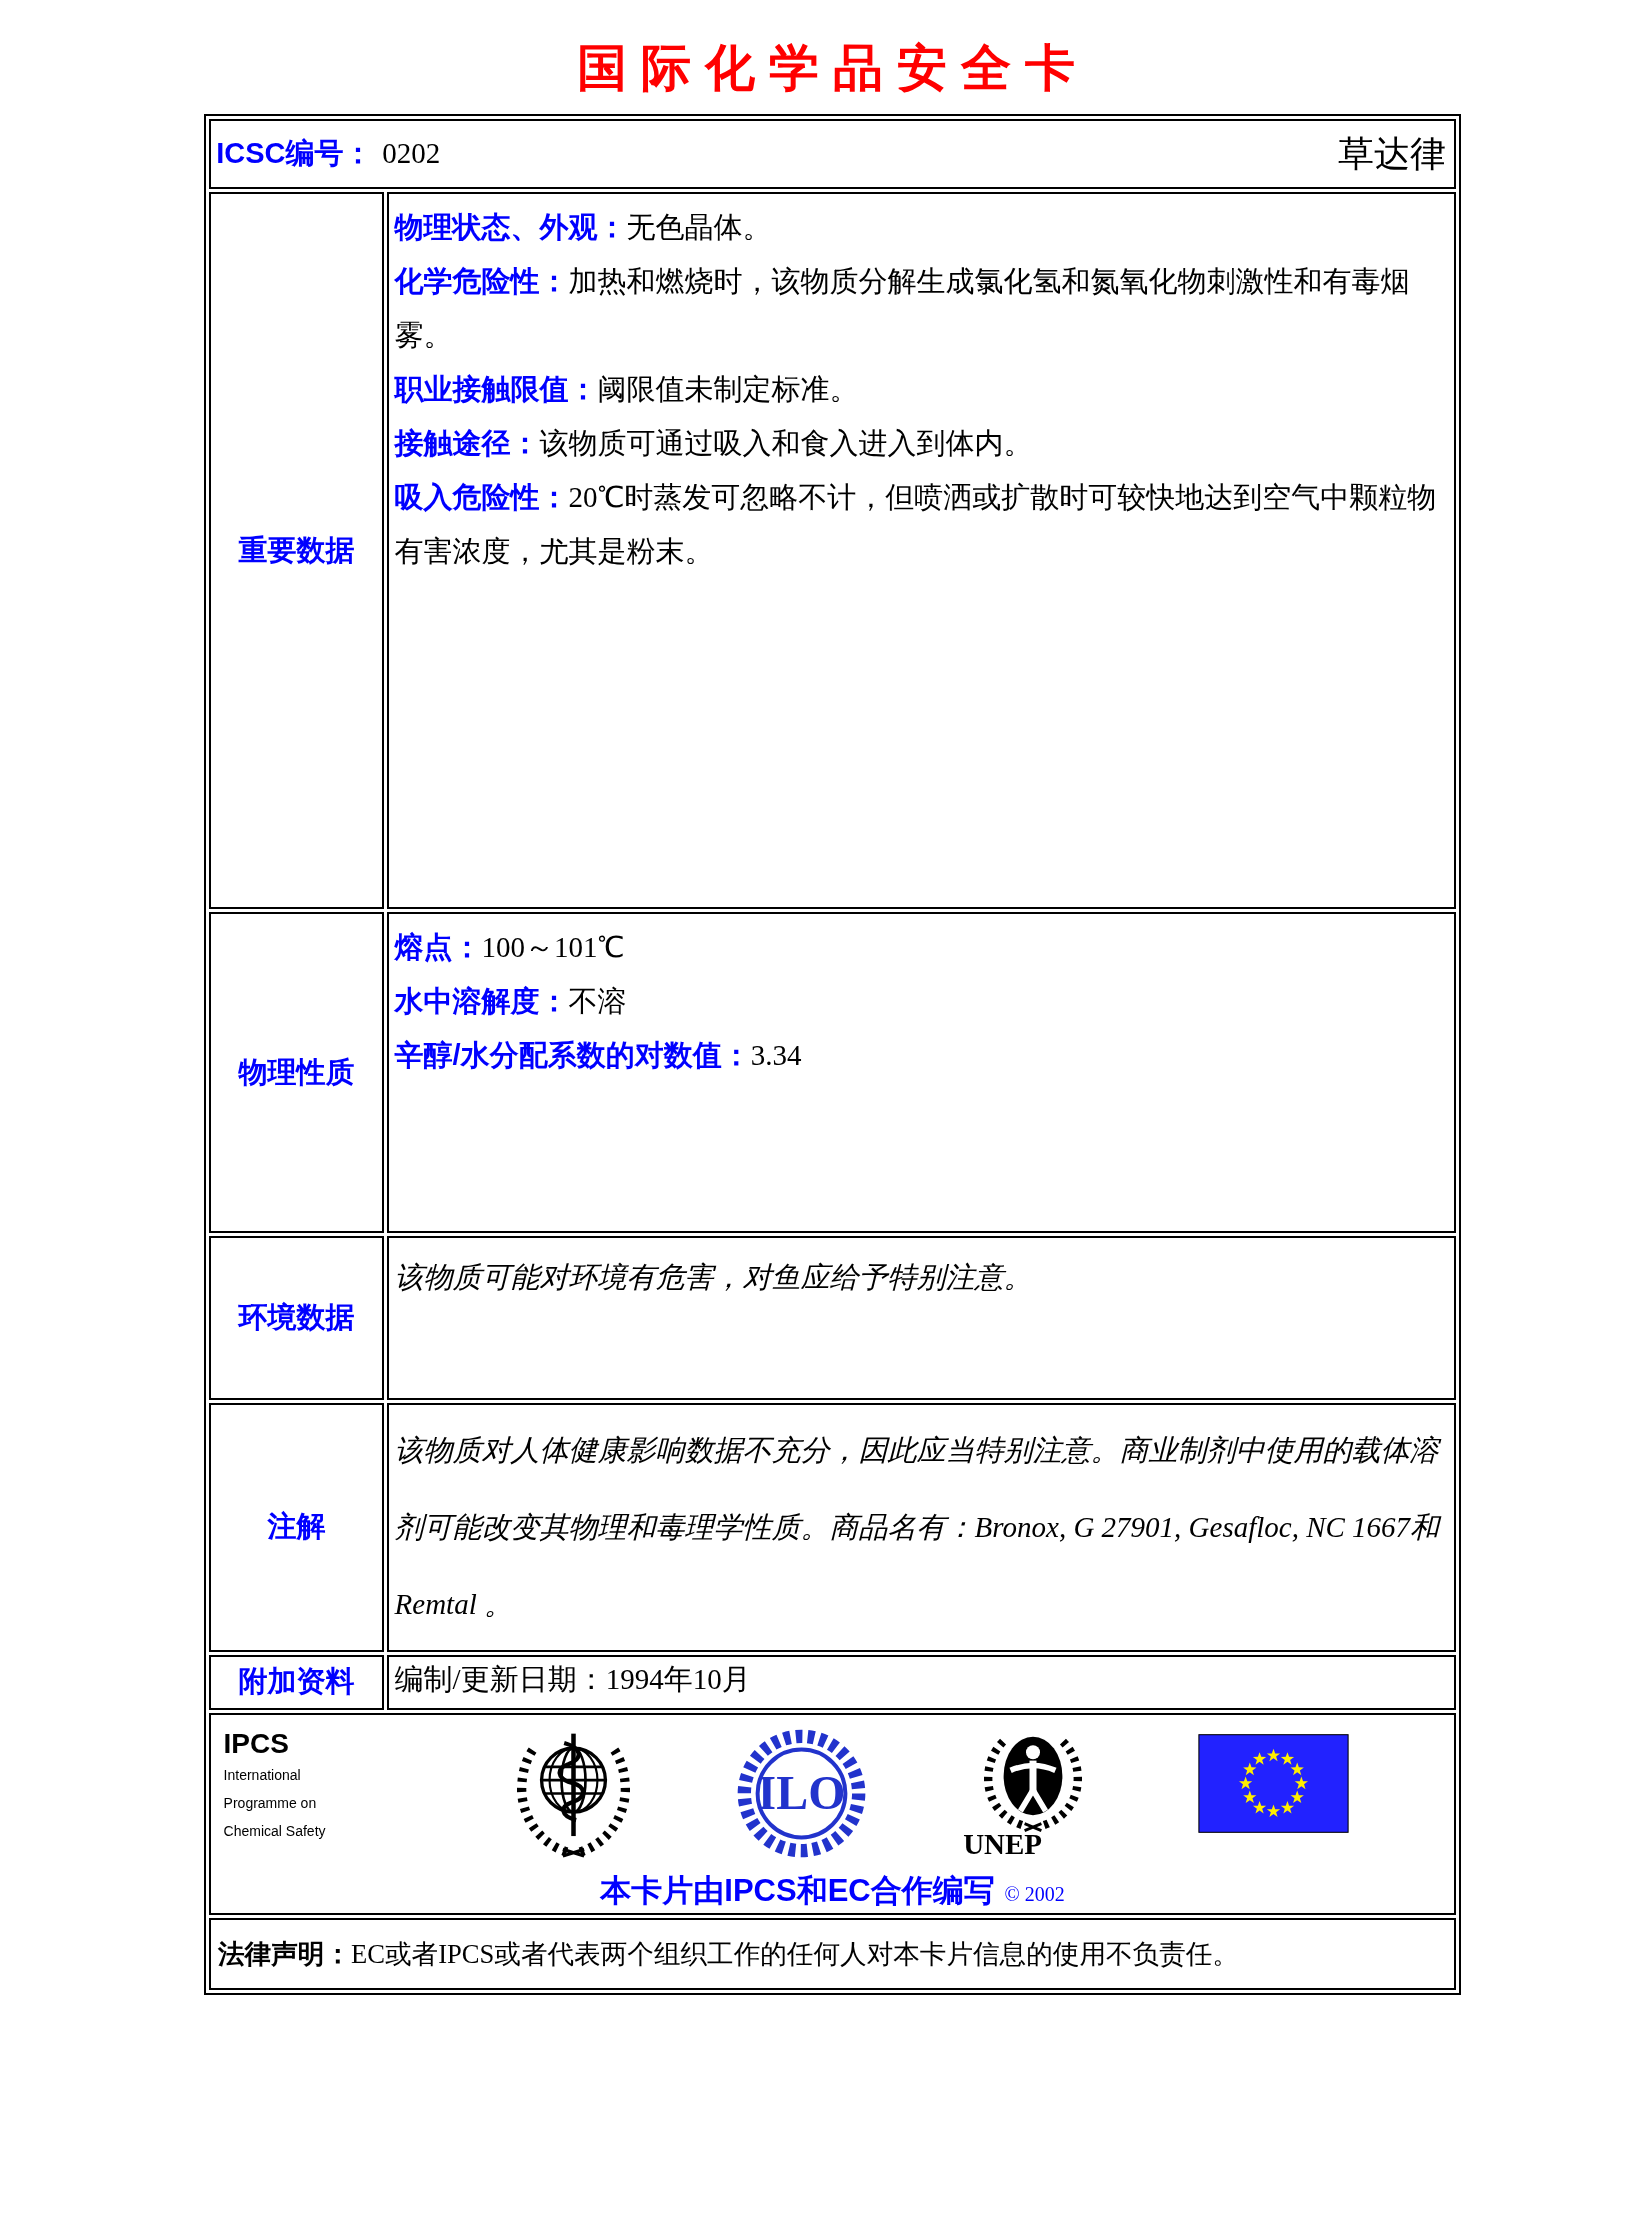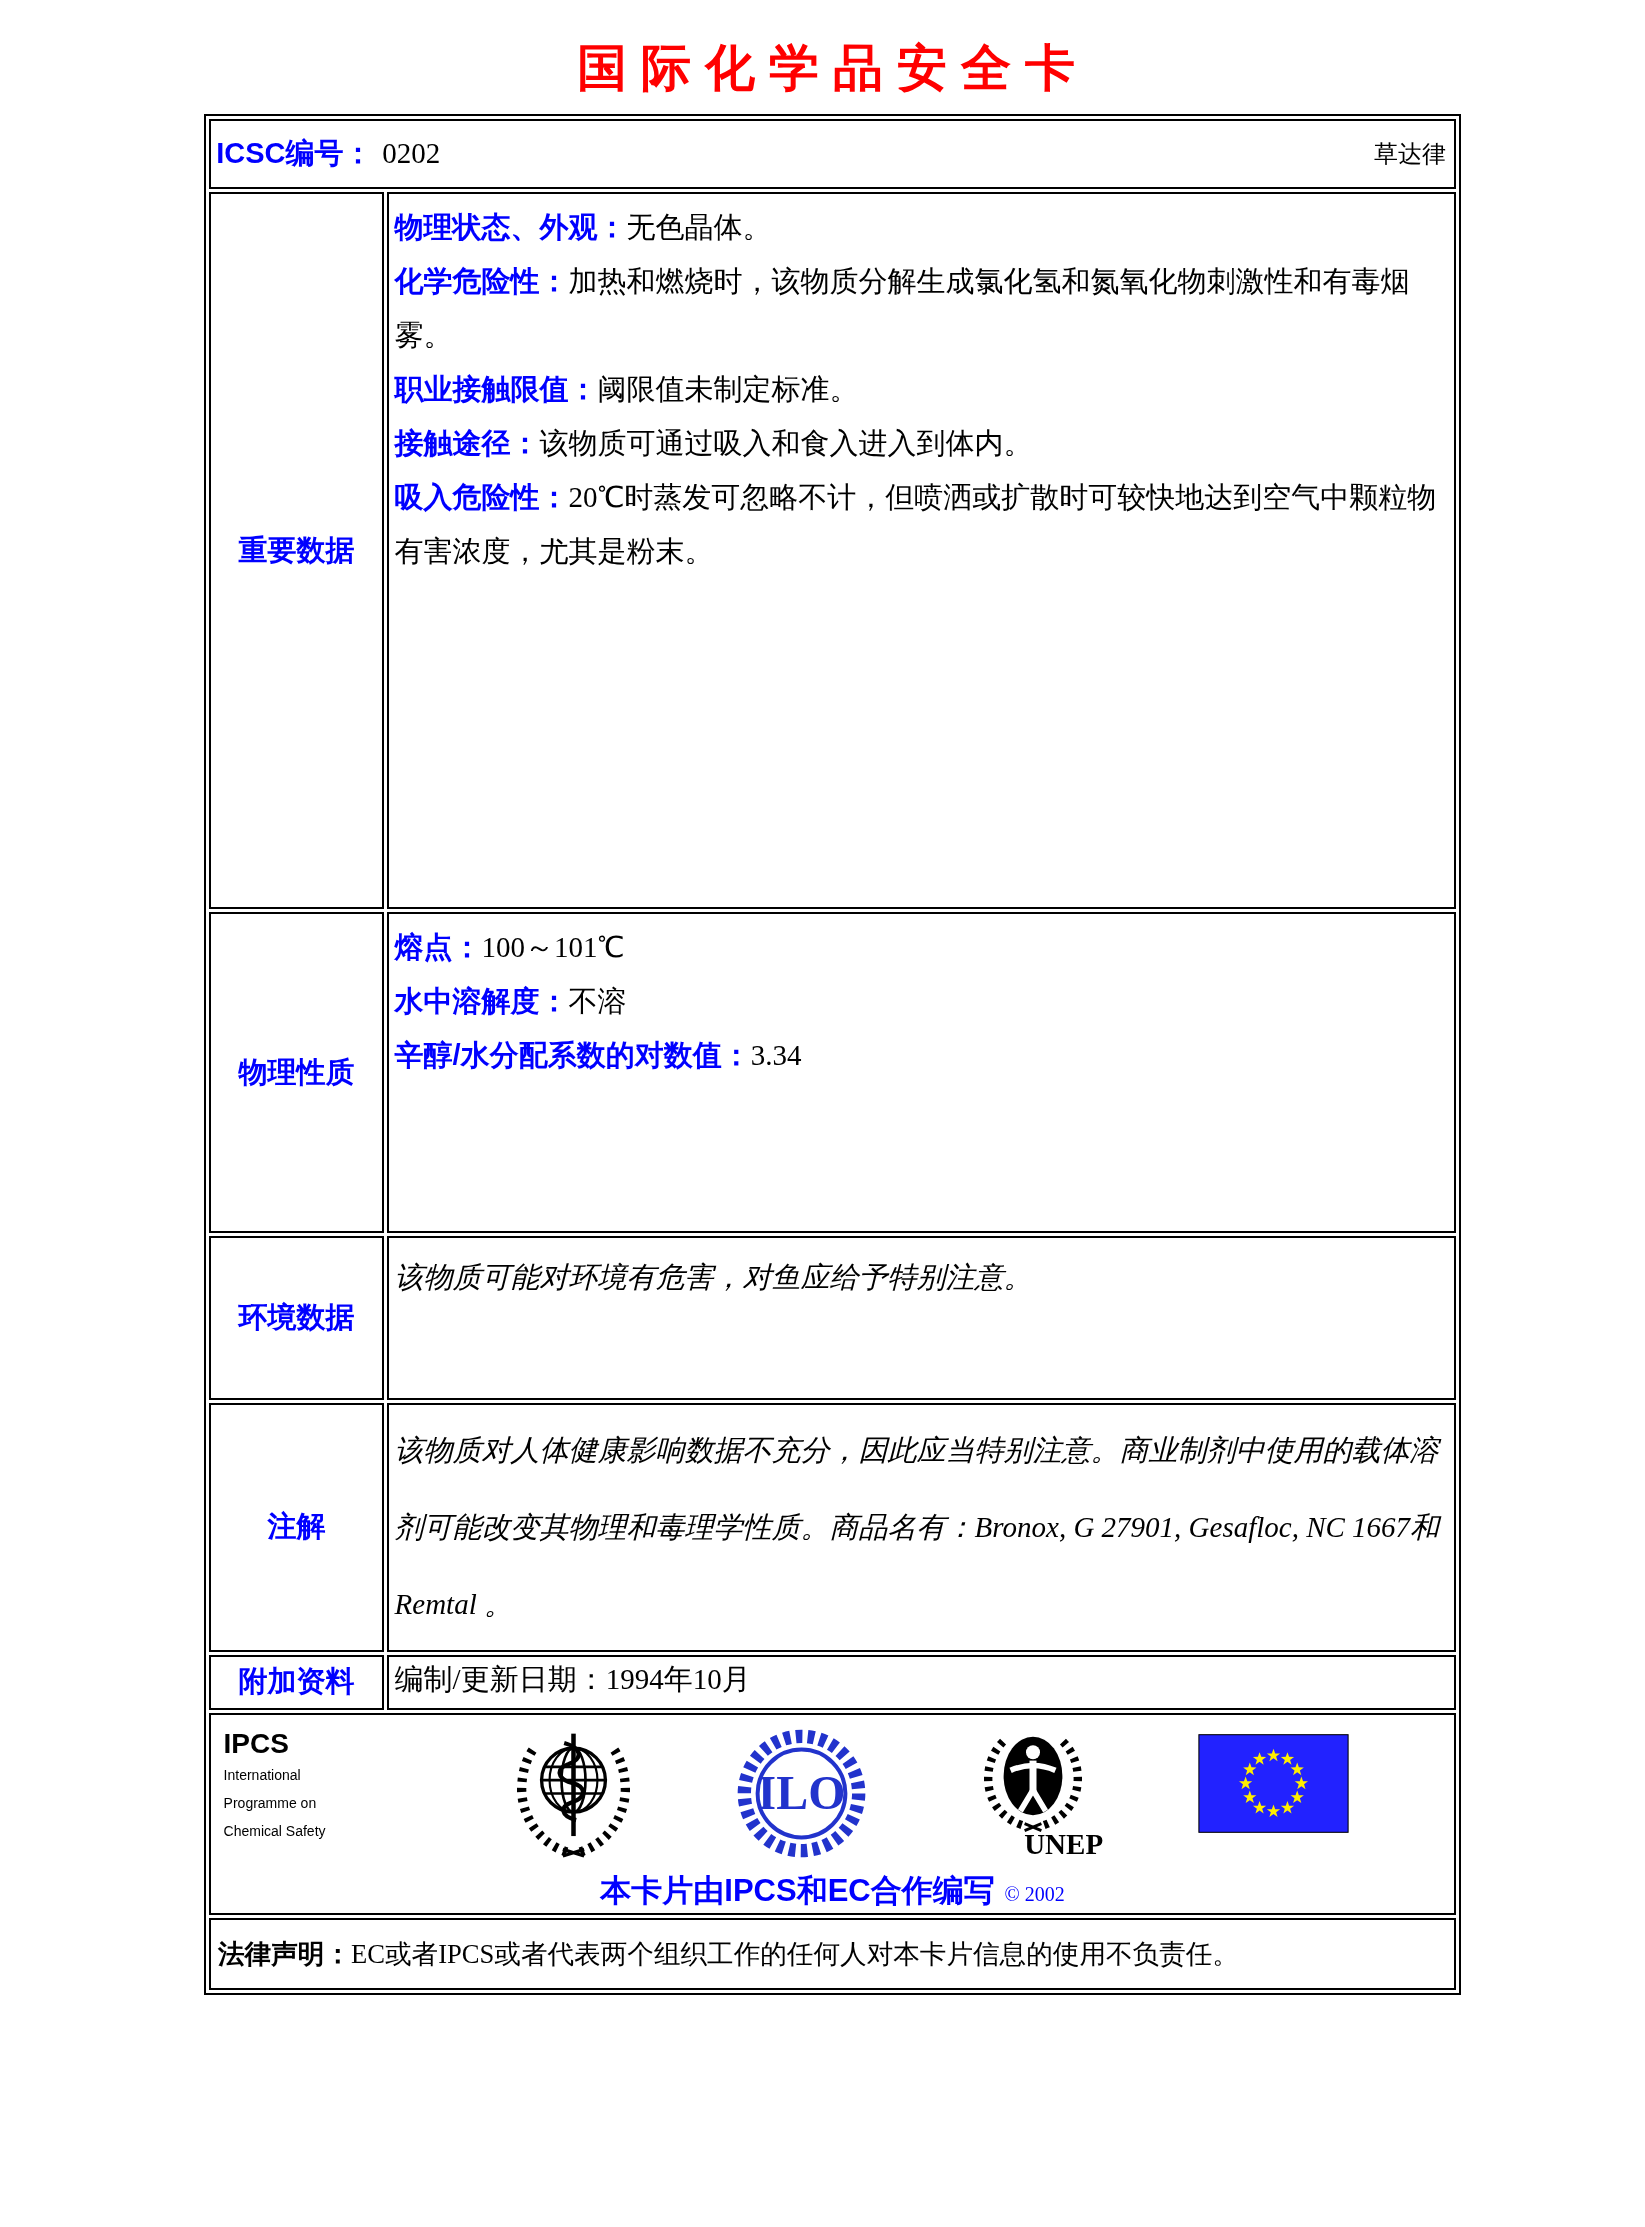--- a/index.html
+++ b/index.html
@@ -47,21 +47,21 @@
   .h8 { height: 60px; }
 
   
   .hdr-cell { vertical-align: middle !important; }
   .hdr-flex { display: flex; justify-content: space-between; align-items: center; padding: 0 7px 0 4.2px; }
   .icsc-label {
     color: #0000FF; font-family: "Liberation Sans", sans-serif;
     font-weight: bold; font-size: 29px;
   }
   .icsc-num { font-size: 29px; margin-left: 9.8px; }
-  .chem-name { font-size: 24px; }
+  .chem-name { font-size: 36px; }
 
   
   td.lbl {
     vertical-align: middle !important;
     text-align: center;
     color: #0000FF;
     font-family: "Liberation Sans", sans-serif;
     font-weight: bold;
     font-size: 29px;
   }
@@ -78,21 +78,21 @@
 
   
   td.foot-cell { padding: 8.4px 0 0 0; vertical-align: top; }
   .foot-row {
     display: flex; justify-content: space-between; align-items: flex-start;
     padding: 4.2px 105px 0 12.6px;
   }
   .ipcs-block { font-family: "Liberation Sans", sans-serif; width: 189px; }
   .ipcs-abbr { font-weight: bold; font-size: 28px; line-height: 34px; }
   .ipcs-line { font-size: 14px; line-height: 28px; }
-  .unep-wrap { display: flex; flex-direction: column; align-items: flex-end; }
+  .unep-wrap { display: flex; flex-direction: column; align-items: flex-start; }
   .unep-text { font-family: "Liberation Serif", serif; font-weight: bold; font-size: 29px; line-height: 31px; margin-top: -2.8px; }
   .eu-flag-wrap { margin-top: 7px; }
   .copyright { text-align: center; margin-top: 9.8px; }
   .cp-main {
     color: #0000FF; font-family: "Liberation Sans", sans-serif;
     font-weight: bold; font-size: 31px;
   }
   .cp-year { color: #0000FF; font-family: Liberation Serif, serif; font-size: 20px; margin-left: 7px; }
 
   

